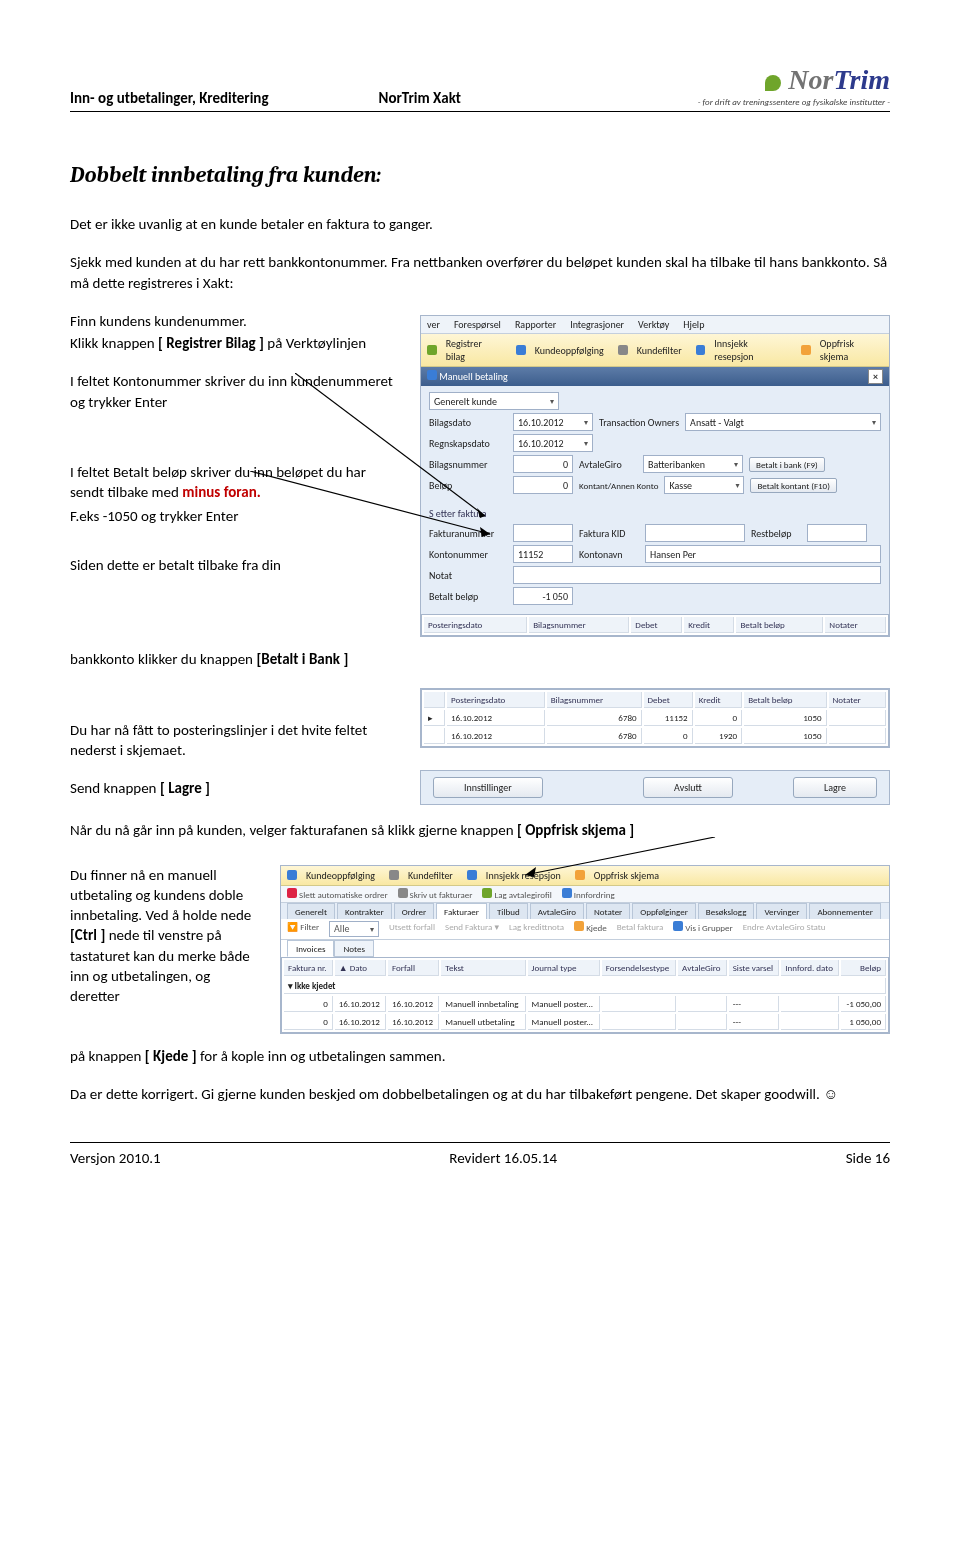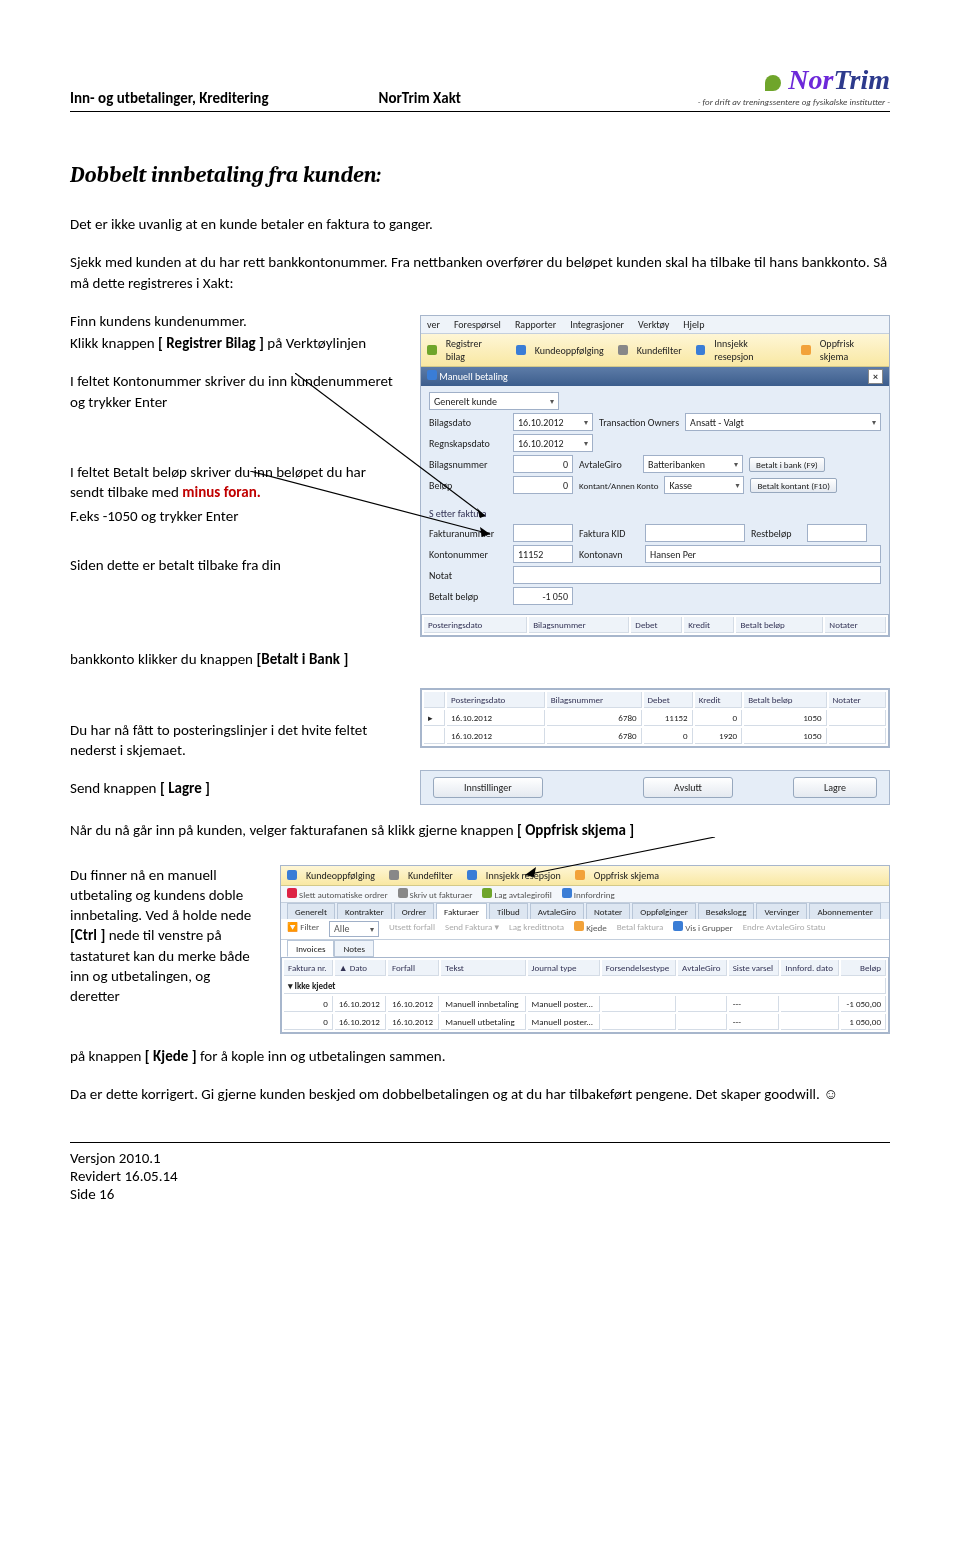--- a/index.html
+++ b/index.html
@@ -28,21 +28,21 @@
     font-weight: bold;
     font-size: 15px;
   }
   .logo-wrap { text-align: right; }
   .logo-main {
     font-family: Georgia, serif;
     font-weight: bold;
     font-size: 28px;
     font-style: italic;
   }
-  .logo-green { color: #6d28d9; font-style: italic; }
+  .logo-green { color: #737373; font-style: italic; }
   .logo-blue { color: #2d3a8c; }
   .logo-tag { font-size: 9px; color: #444; font-style: italic; }
   h2.italic {
     font-family: Cambria, Georgia, serif;
     font-style: italic;
     font-size: 22px;
     margin: 0 0 26px 0;
   }
   p { margin: 0 0 18px 0; line-height: 1.35; font-size: 15px; }
   .minus { color: #c00000; font-weight: bold; }
@@ -143,21 +143,20 @@
   .subtab { padding: 2px 8px; border: 1px solid #b8c6d8; background: #eef3f9; }
   .subtab.active { background: #fff; border-bottom-color: #fff; }
   .smiley::after { content: "☺"; }
   .footer {
     border-top: 1px solid #000;
     margin-top: 38px;
     padding-top: 6px;
     display: flex;
     justify-content: space-between;
     font-size: 15px;
-    flex-direction: column;
   }
   .svg-arrow {
     position: absolute;
     pointer-events: none;
     z-index: 5;
   }
   .rel { position: relative; }
 </style>
 </head>
 <body>

